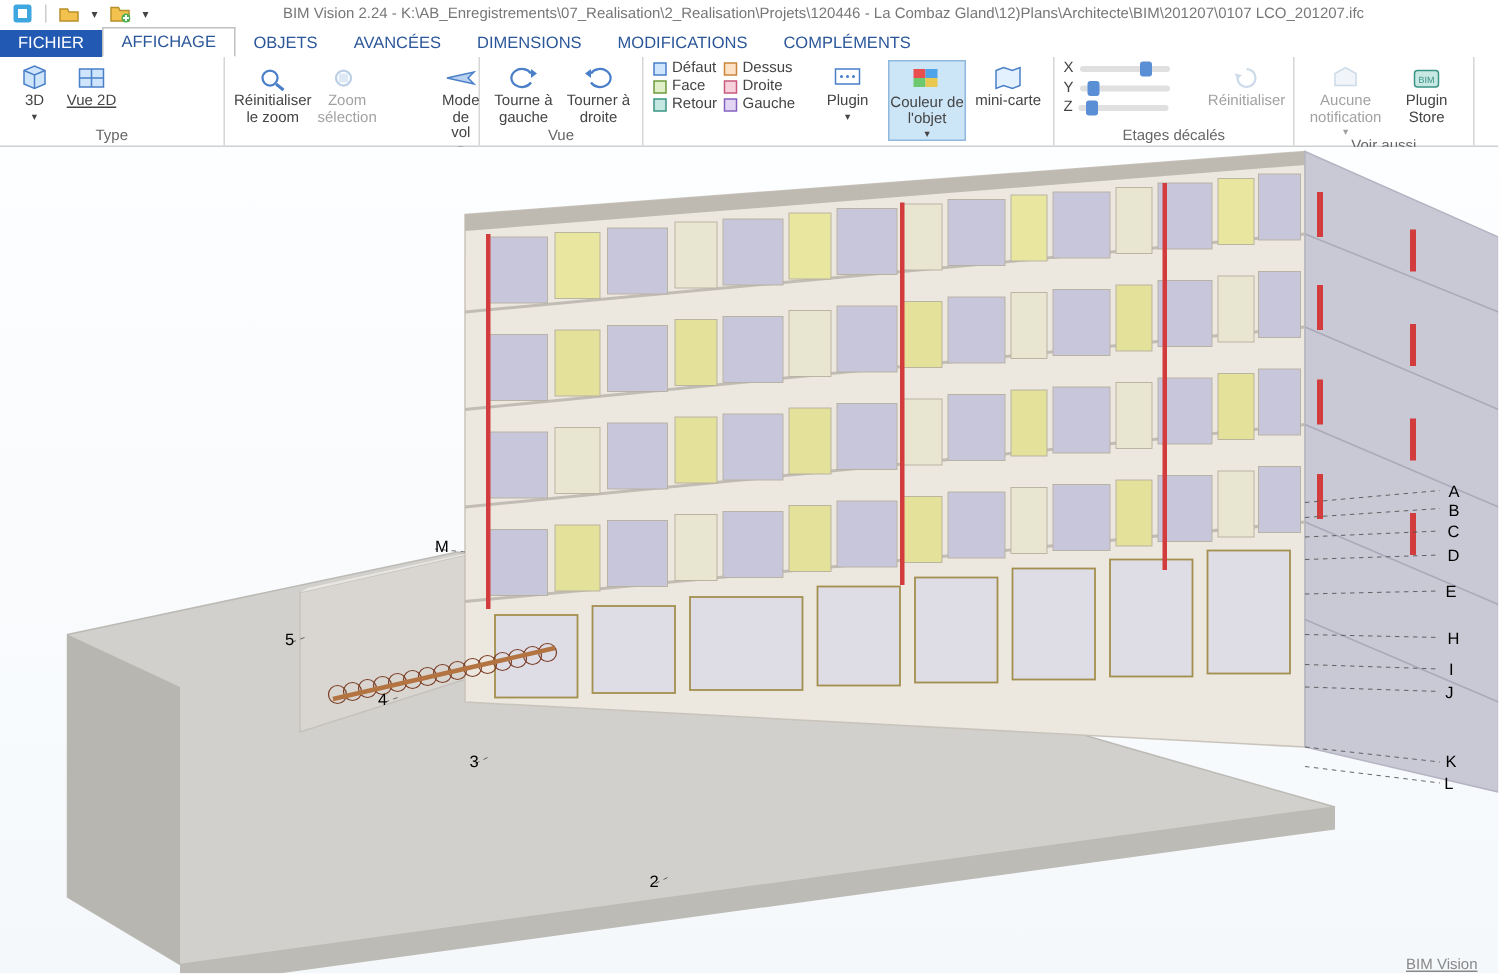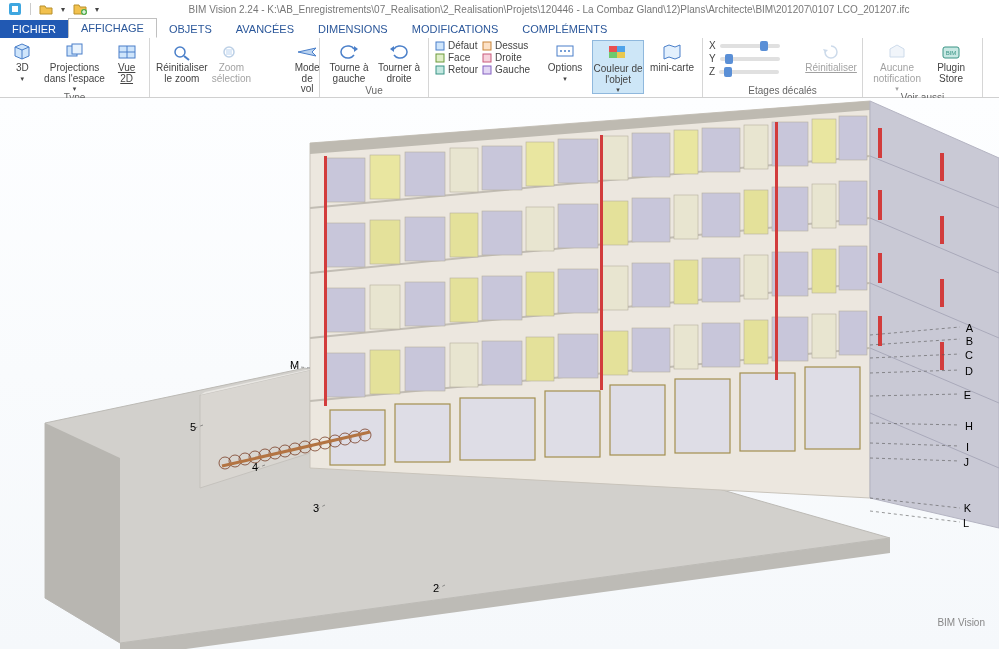--- a/index.html
+++ b/index.html
@@ -35,21 +35,21 @@
     .small-btn .bullet { width: 10px; height: 10px; display:inline-flex; align-items:center; justify-content:center; }
 
     .slider-row { display: flex; align-items: center; gap: 4px; font-size: 10px; }
     .slider-row .track { width: 60px; height: 4px; background: #e0e0e0; border-radius: 2px; position: relative; }
     .slider-row .track .thumb { position: absolute; top: -3px; width: 8px; height: 10px; background: #5a8fd6; border-radius: 2px; }
 
     
     .viewport { position: relative; width: 999px; height: 551px; background: #f9fbfd; overflow: hidden; }
     .viewport svg { position:absolute; inset:0; }
 
-    .statusbar { position:absolute; bottom:21px; right:14px; font-size:10px; color:#888; }
+    .statusbar { position:absolute; bottom:0; right:14px; font-size:10px; color:#888;text-decoration:underline; }
 
     
     .grid-label { position:absolute; font-size:11px; color:#000; }
   </style>
 </head>
 <body>
 
 <div class="quickbar">
   <span class="qicon">
     <svg width="14" height="14">
@@ -92,30 +92,20 @@
       <div class="big-btn" style="width:34px;">
         <div class="icon-box">
             <svg width="22" height="18">
               <path d="M4 4 L11 1 L18 4 L18 13 L11 16 L4 13 Z" fill="#cfe5fb" stroke="#4a7fc9"></path>
               <path d="M4 4 L11 7 L18 4 M11 7 L11 16" fill="none" stroke="#4a7fc9"></path>
             </svg>
           </div>
         <span class="label">3D</span>
         <span class="arrow">▾</span>
       </div>
-      <div class="big-btn" style="width:66px;">
-        <div class="icon-box">
-            <svg width="22" height="18">
-              <rect x="3" y="3" width="10" height="10" fill="#cfe5fb" stroke="#4a7fc9"></rect>
-              <rect x="8" y="1" width="10" height="10" fill="#e9f3fd" stroke="#4a7fc9"></rect>
-            </svg>
-          </div>
-        <span class="label">Projections dans l'espace</span>
-        <span class="arrow">▾</span>
-      </div>
       <div class="big-btn" style="width:34px;text-decoration:underline;">
         <div class="icon-box">
             <svg width="22" height="18">
               <rect x="3" y="3" width="16" height="12" fill="#cfe5fb" stroke="#4a7fc9"></rect>
               <line x1="3" y1="9" x2="19" y2="9" stroke="#4a7fc9"></line>
               <line x1="11" y1="3" x2="11" y2="15" stroke="#4a7fc9"></line>
             </svg>
           </div>
         <span class="label">Vue 2D</span>
       </div>
@@ -242,21 +232,21 @@
     <div class="group-body">
       <div class="big-btn" style="width:46px;">
         <div class="icon-box">
             <svg width="22" height="18">
               <rect x="3" y="3" width="16" height="10" fill="none" stroke="#4a7fc9"></rect>
               <circle cx="7" cy="8" r="1" fill="#4a7fc9"></circle>
               <circle cx="11" cy="8" r="1" fill="#4a7fc9"></circle>
               <circle cx="15" cy="8" r="1" fill="#4a7fc9"></circle>
             </svg>
           </div>
-        <span class="label">Options</span>
+        <span class="label">Plugin</span>
         <span class="arrow">▾</span>
       </div>
       <div class="big-btn highlight" style="width:52px;justify-content:space-between;">
         <div class="icon-box">
             <svg width="22" height="18">
               <rect x="2" y="2" width="8" height="6" fill="#e94f4f"></rect>
               <rect x="10" y="2" width="8" height="6" fill="#4fa3e9"></rect>
               <rect x="2" y="8" width="8" height="6" fill="#6ec96e"></rect>
               <rect x="10" y="8" width="8" height="6" fill="#e9c84f"></rect>
             </svg>
@@ -290,21 +280,21 @@
             <div class="thumb" style="left:5px;"></div>
           </div>
         </div>
       <div class="slider-row">
           <span>Z</span>
           <div class="track">
             <div class="thumb" style="left:5px;"></div>
           </div>
         </div>
     </div>
-    <div class="big-btn" style="width:56px;position:absolute;margin-left:94px;opacity:.5;text-decoration:underline;">
+    <div class="big-btn" style="width:56px;position:absolute;margin-left:94px;opacity:.5;">
       <div class="icon-box">
           <svg width="22" height="18">
             <path d="M11 3 A6 6 0 1 1 5 9" fill="none" stroke="#9bb6d6" stroke-width="1.5"></path>
             <path d="M3 6 L5 10 L8 7 Z" fill="#9bb6d6"></path>
           </svg>
         </div>
       <span class="label">Réinitialiser</span>
     </div>
     <div class="group-label">Etages décalés</div>
   </div>

